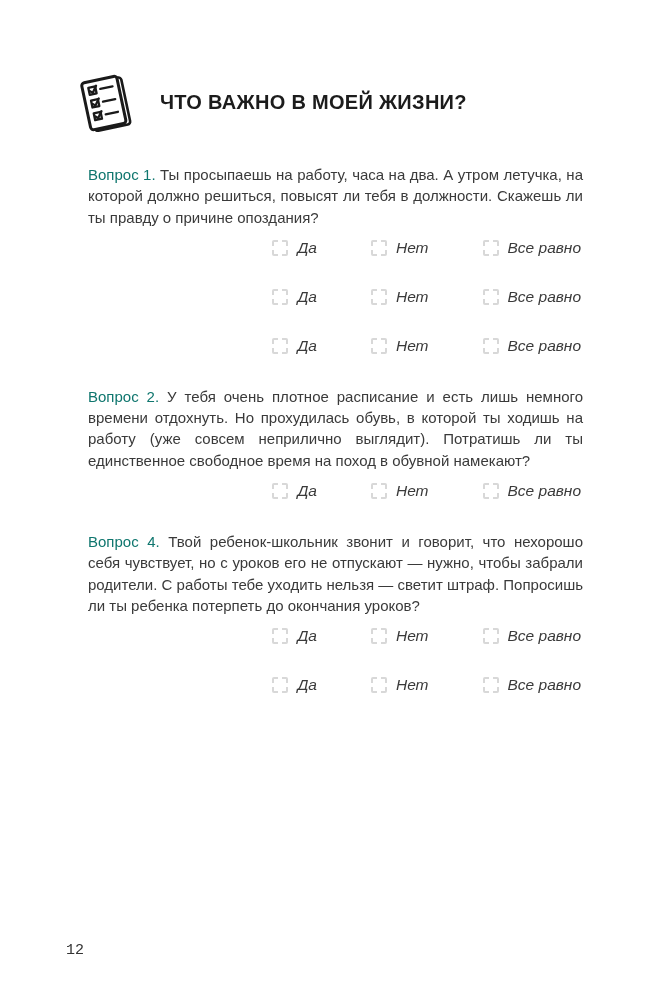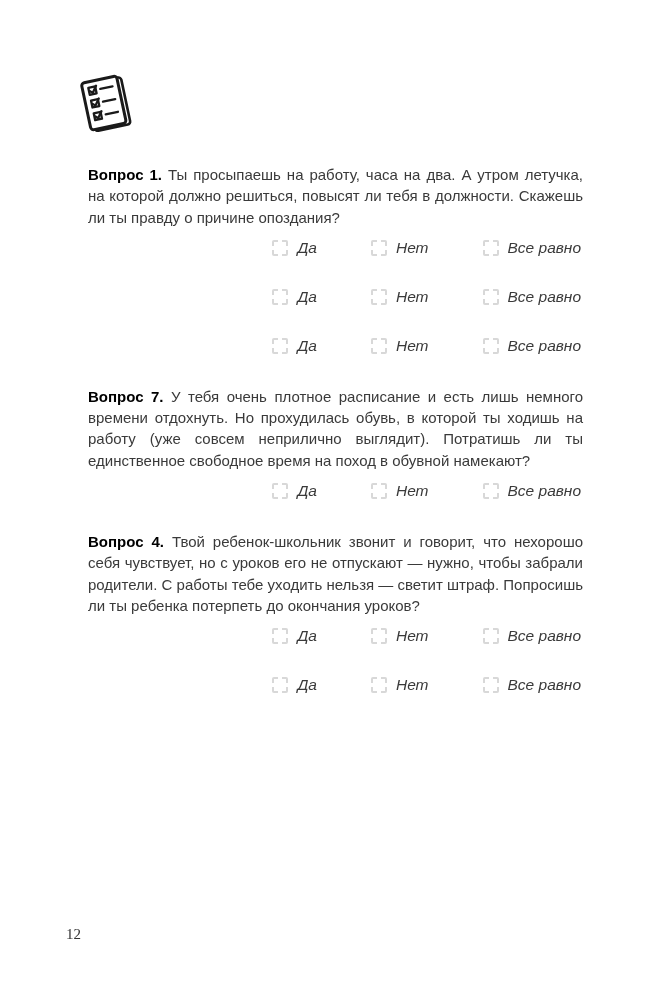--- a/index.html
+++ b/index.html
@@ -20,35 +20,35 @@
   .header-icon { flex: 0 0 auto; width: 64px; height: 64px; }
   .title {
     font-size: 20px; font-weight: bold; color: #1c1c1c;
     letter-spacing: 0.3px;
   }
   .question { margin-bottom: 31px; }
   .qtext {
     font-size: 15px; line-height: 1.42; text-align: justify;
     color: #3a3a3a; hyphens: auto;
   }
-  .qlabel { font-weight: bold; color: #000000; margin-top: 17px; }
+  .qlabel { font-weight: normal; color: #0f766e; margin-top: 17px; }
   .answers {
     display: flex; justify-content: flex-end; align-items: center;
     gap: 54px; margin-top: 11px; padding-right: 2px;
   }
   .answer { display: inline-flex; align-items: center; gap: 9px; cursor: pointer; }
   .checkbox {
     width: 16px; height: 16px;
     border: 2px dashed #d8d8d8; border-radius: 2px;
     background: #ffffff; flex: 0 0 auto;
   }
   .answer-label { font-style: italic; font-size: 15.5px; color: #3a3a3a; }
   .page-number {
-    position: absolute; left: 66px; bottom: 58px;
-    font-family: Liberation Serif, serif;
+    position: absolute; left: 66px; bottom: 42px;
+    font-family: Liberation Mono, monospace;
     font-size: 15px; color: #333333;
   }
 </style>
 </head>
 <body>
 
 <div class="page">
 
   <div class="header">
     <span class="header-icon">
@@ -63,20 +63,21 @@
             <rect x="20" y="28" width="7" height="7"></rect>
             <path d="M21 31.5 l2.3 2.3 L28 27.5"></path>
             <line x1="31.5" y1="31.5" x2="44" y2="31.5"></line>
             <rect x="20" y="41" width="7" height="7"></rect>
             <path d="M21 44.5 l2.3 2.3 L28 40.5"></path>
             <line x1="31.5" y1="44.5" x2="44" y2="44.5"></line>
           </g>
         </g>
       </svg>
     </span>
+    <h1 class="title">ЧТО ВАЖНО В МОЕЙ ЖИЗНИ?</h1>
   </div>
 
   <section class="question">
     <p class="qtext"><b class="qlabel">Вопрос 1.</b> <span>Ты просыпаешь на работу, часа на два. А утром летучка, на которой должно решиться, повысят ли тебя в должности. Скажешь ли ты правду о причине опоздания?</span></p>
     <div class="answers">
       <label class="answer">
         <span class="checkbox"></span>
         <span class="answer-label">Да</span>
       </label>
       <label class="answer">
@@ -118,21 +119,21 @@
         <span class="answer-label">Нет</span>
       </label>
       <label class="answer">
         <span class="checkbox"></span>
         <span class="answer-label">Все равно</span>
       </label>
     </div>
   </section>
 
   <section class="question">
-    <p class="qtext"><b class="qlabel">Вопрос 7.</b> <span>У тебя очень плотное расписание и есть лишь немного времени отдохнуть. Но прохудилась обувь, в которой ты ходишь на работу (уже совсем неприлично выглядит). Потратишь ли ты единственное свободное время на поход в обувной намекают?</span></p>
+    <p class="qtext"><b class="qlabel">Вопрос 2.</b> <span>У тебя очень плотное расписание и есть лишь немного времени отдохнуть. Но прохудилась обувь, в которой ты ходишь на работу (уже совсем неприлично выглядит). Потратишь ли ты единственное свободное время на поход в обувной намекают?</span></p>
     <div class="answers">
       <label class="answer">
         <span class="checkbox"></span>
         <span class="answer-label">Да</span>
       </label>
       <label class="answer">
         <span class="checkbox"></span>
         <span class="answer-label">Нет</span>
       </label>
       <label class="answer">

